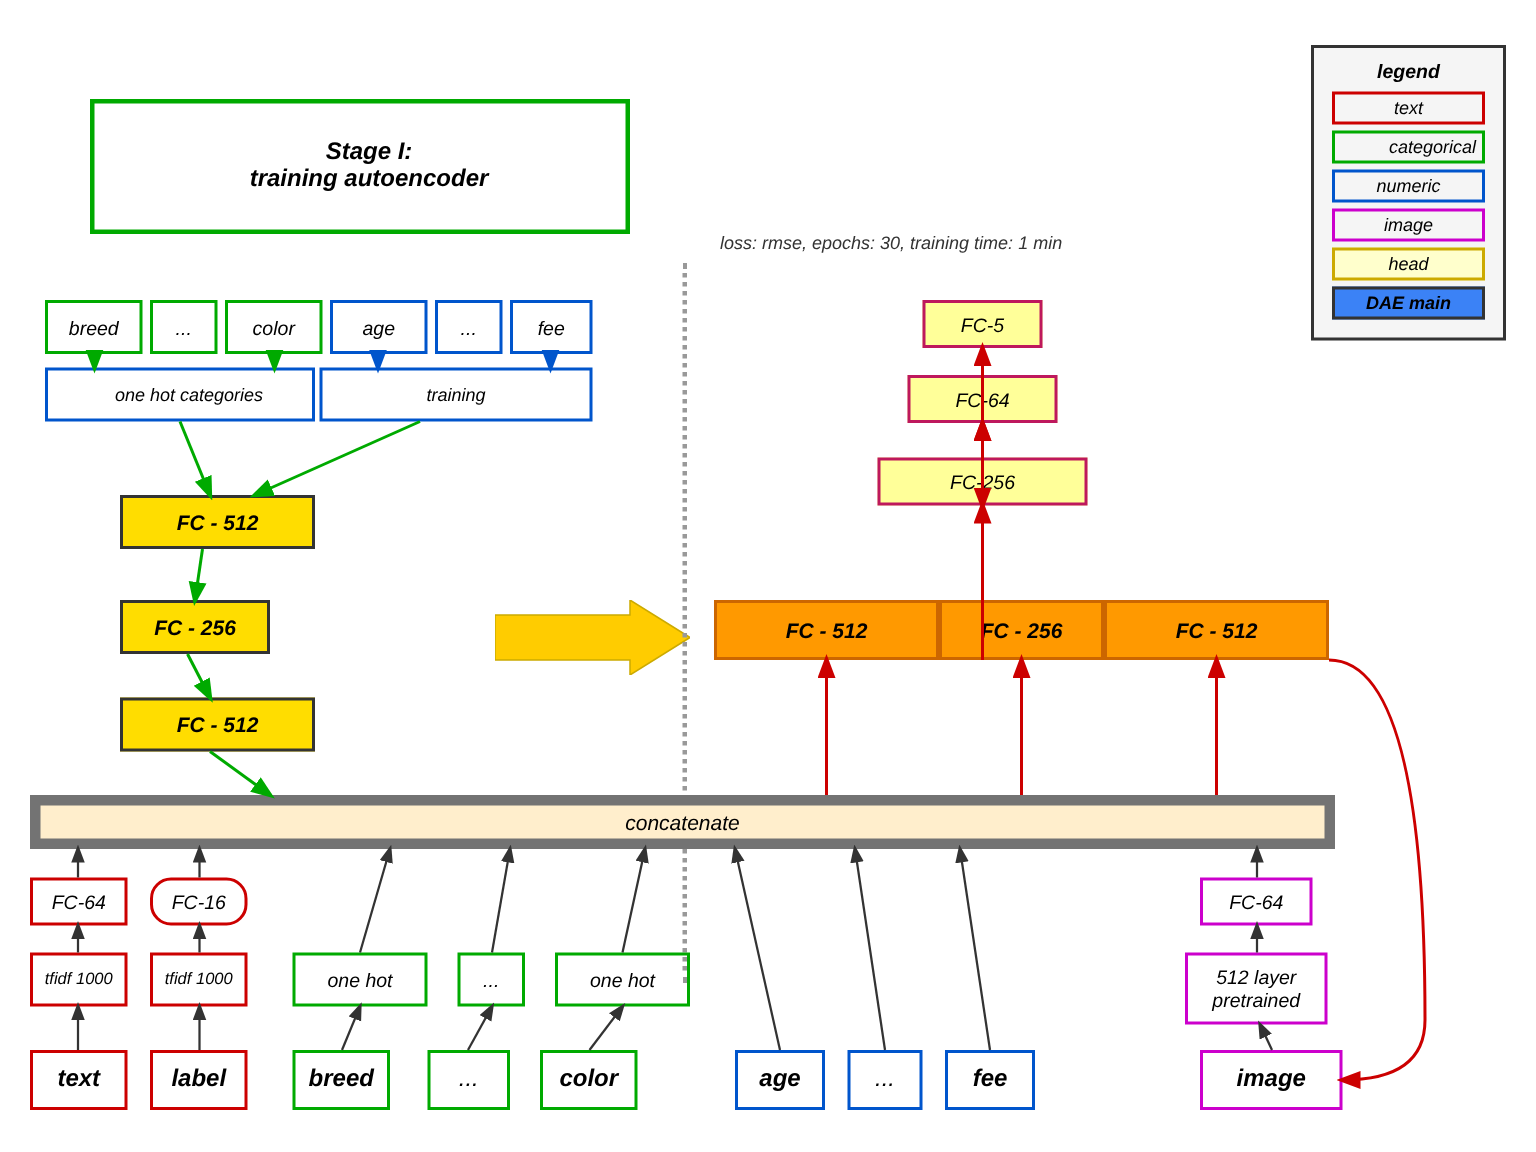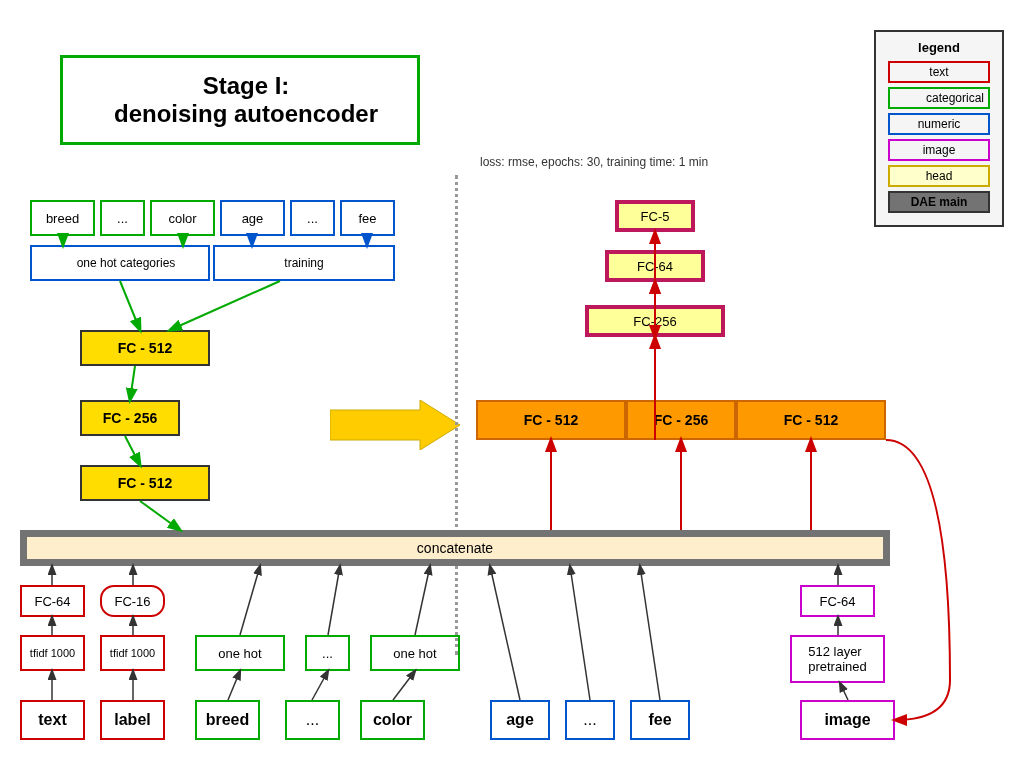--- a/index.html
+++ b/index.html
@@ -8,20 +8,21 @@
       font-family: Arial, sans-serif;
       width: 1024px;
       height: 768px;
       position: relative;
       overflow: hidden;
     }
     .diagram {
       position: relative;
       width: 1024px;
       height: 680px;
+      font-style: italic;
     }
     
     .legend {
       position: absolute;
       top: 30px;
       right: 20px;
       border: 2px solid #333;
       background: #f5f5f5;
       padding: 8px 12px;
       width: 130px;
@@ -37,36 +38,37 @@
       text-align: center;
       font-size: 12px;
       margin-bottom: 4px;
       padding: 2px 4px;
     }
     .legend-text { border-color: #cc0000; }
     .legend-categorical { border-color: #00aa00; text-align: right; }
     .legend-numeric { border-color: #0055cc; }
     .legend-image { border-color: #cc00cc; }
     .legend-head { border-color: #ccaa00; background: #ffffcc; }
-    .legend-dae { border-color: #333; background: #737373; font-weight: bold; }
+    .legend-dae { border-color: #333; background: #3b82f6; font-weight: bold; }
 
     
     .box {
       position: absolute;
       display: flex;
       align-items: center;
       justify-content: center;
       font-size: 13px;
+      text-align: center;
       font-weight: normal;
     }
     .box-green { border: 2px solid #00aa00; }
     .box-red { border: 2px solid #cc0000; }
     .box-blue { border: 2px solid #0055cc; }
     .box-purple { border: 2px solid #cc00cc; }
-    .box-yellow { border: 4px solid #be185d; background: #ffff99; }
+    .box-yellow { border: 2px solid #be185d; background: #ffff99; }
     .box-dae { border: 2px solid #333; background: #ffdd00; font-weight: bold; }
     .box-orange { border: 7px solid #737373; background: #ffeecc; }
     .box-orange-dae { border: 2px solid #cc6600; background: #ff9900; font-weight: bold; }
 
     
     .stage-title {
       position: absolute;
       border: 3px solid;
       font-size: 22px;
       font-weight: bold;
@@ -99,24 +101,24 @@
   <div class="legend">
     <div class="legend-title">legend</div>
     <div class="legend-item legend-text">text</div>
     <div class="legend-item legend-categorical">categorical</div>
     <div class="legend-item legend-numeric">numeric</div>
     <div class="legend-item legend-image">image</div>
     <div class="legend-item legend-head">head</div>
     <div class="legend-item legend-dae">DAE main</div>
   </div>
 
-  <div class="stage-title stage1" style="left:60px;top:55px;width:360px;height:90px;font-size:24px;padding-left:12px;">
+  <div class="stage-title stage1" style="left:60px;top:66px;width:360px;height:90px;font-size:16px;padding-left:12px;">
     <div>
       <div>Stage I:</div>
-      <div>denoising autoencoder</div>
+      <div>training autoencoder</div>
     </div>
   </div>
 
 
   <div class="loss-text" style="left:480px;top:155px;">loss: rmse, epochs: 30, training time: 1 min</div>
 
   <div class="box box-green" style="left:30px;top:200px;width:65px;height:36px;font-size:13px;">breed</div>
   <div class="box box-green" style="left:100px;top:200px;width:45px;height:36px;">...</div>
   <div class="box box-green" style="left:150px;top:200px;width:65px;height:36px;">color</div>
   <div class="box box-blue" style="left:220px;top:200px;width:65px;height:36px;">age</div>

